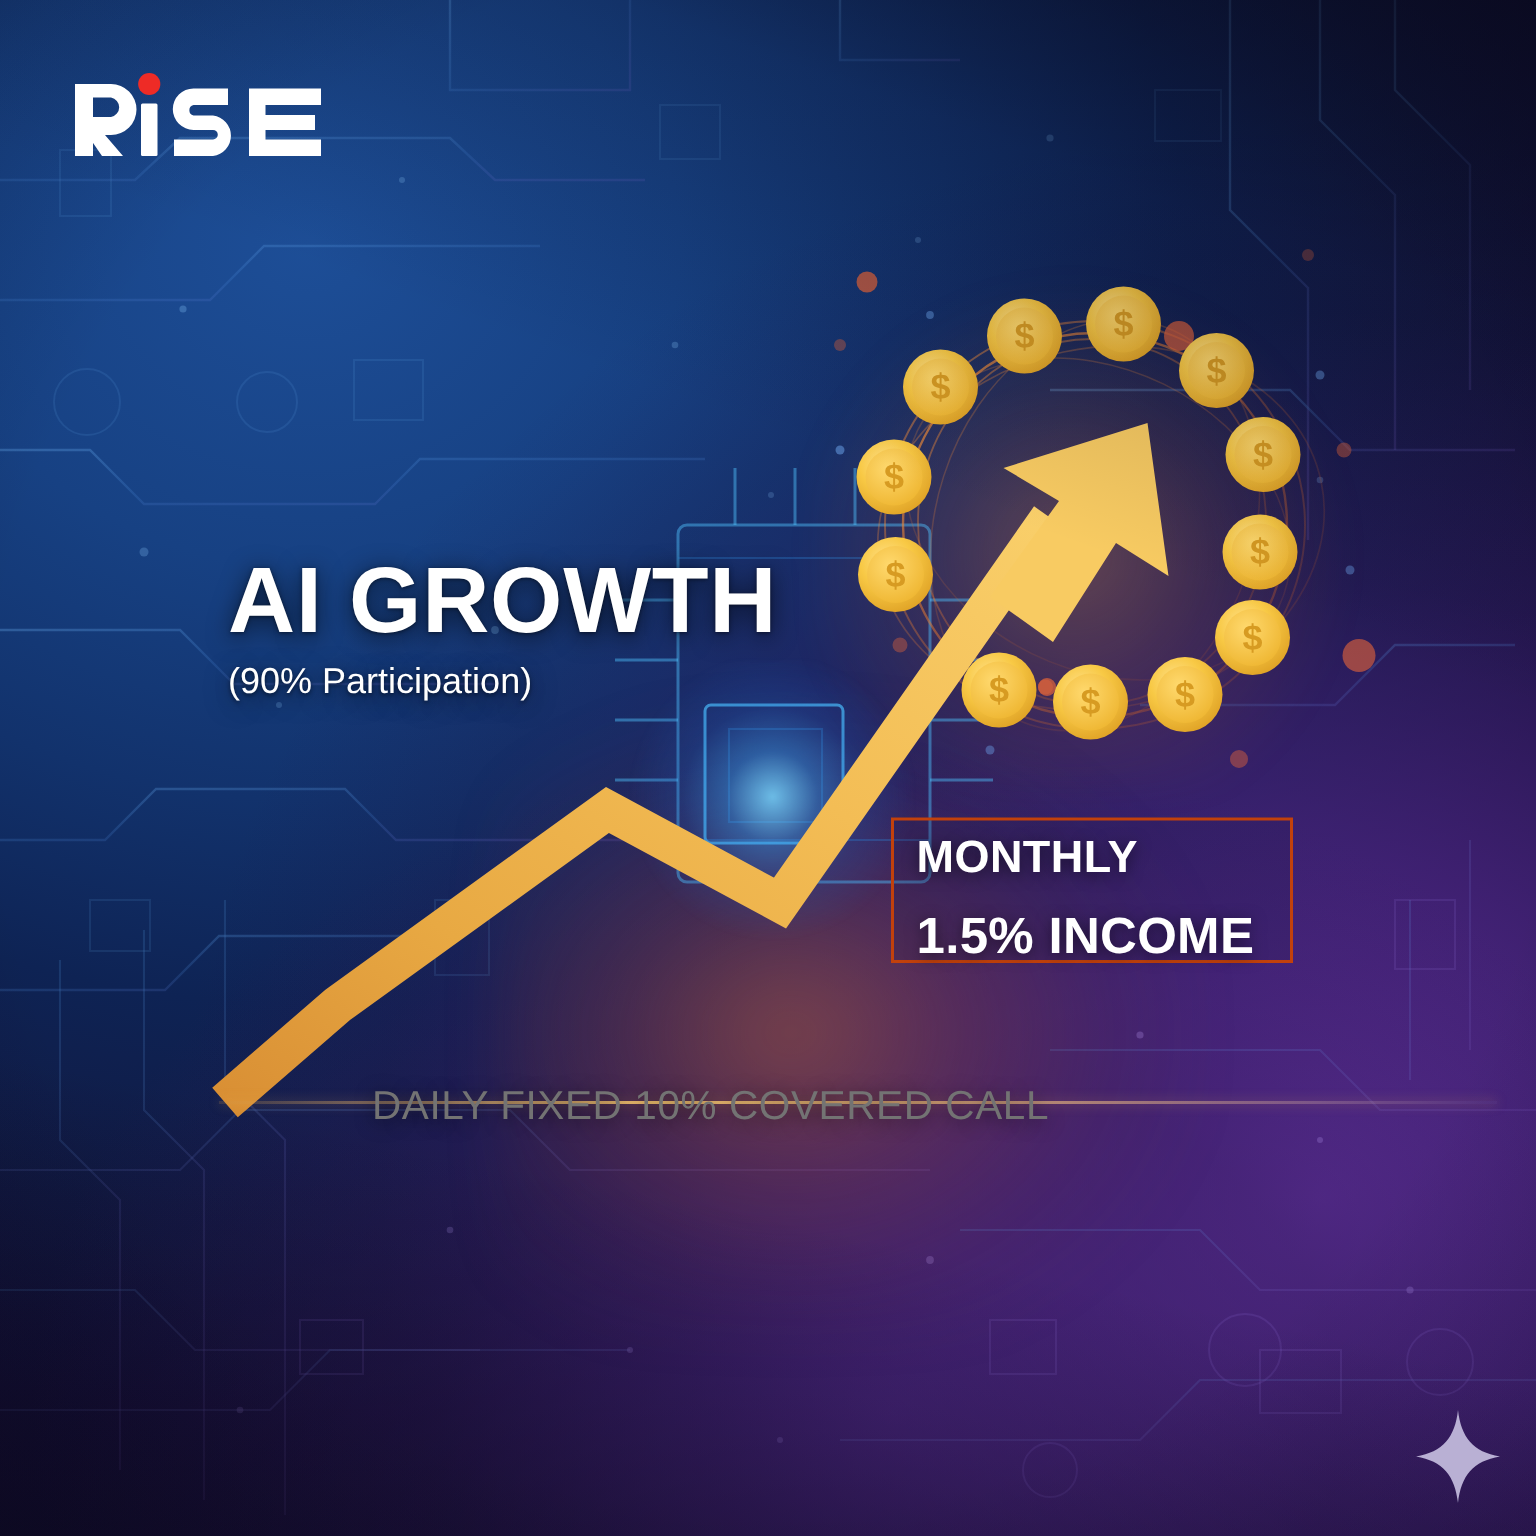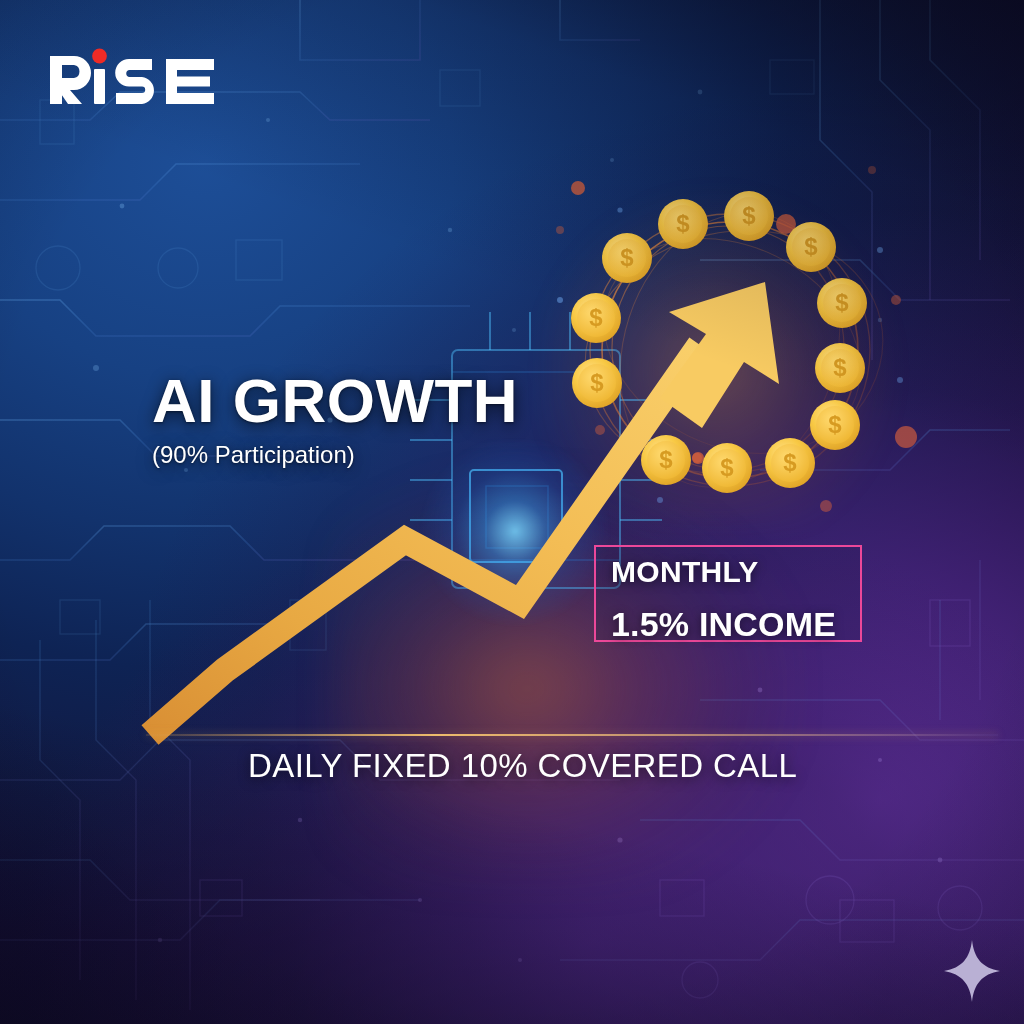--- a/index.html
+++ b/index.html
@@ -79,40 +79,40 @@
   }
   .headline .h2{
     margin-top:10px;
     font-size:24px;line-height:1.05;font-weight:normal;letter-spacing:0px;
     white-space:nowrap;
   }
 
   
   .infobox{
     position:absolute;left:594px;top:545px;width:268px;height:97px;
-    border:2px solid #ec4899;
+    border:2px solid #c2410c;
     background:rgba(30,22,70,.16);
     color:#fff;
     padding:9px 0 0 15px;
     font-weight:bold;
     line-height:1.08;
     text-shadow:0 2px 10px rgba(0,0,0,.55);
   }
   .infobox .l1{font-size:30px;letter-spacing:.3px;}
   .infobox .l2{font-size:34px;letter-spacing:.2px;margin-top:18px;}
 
   
   .baseline{
     position:absolute;left:146px;top:734px;width:852px;height:2px;
     background:linear-gradient(90deg, rgba(210,150,70,.20) 0%, rgba(246,196,110,.95) 34%, rgba(226,176,120,.75) 62%, rgba(190,150,150,.42) 86%, rgba(150,120,150,.12) 100%);
     box-shadow:0 0 8px rgba(240,180,90,.35);
   }
   .caption{
-    position:absolute;left:248px;top:747px;width:720px;
-    color:#ffffff;font-size:33px;letter-spacing:.4px;
+    position:absolute;left:248px;top:722px;width:720px;
+    color:#737373;font-size:27px;letter-spacing:.4px;
     text-shadow:0 2px 12px rgba(0,0,0,.62);
     white-space:nowrap;
   }
 
   
   .sparkle{position:absolute;left:944px;top:940px;width:56px;height:62px;}
   .sparkle svg{display:block;width:100%;height:100%;}
 
   
   .art{position:absolute;inset:0;}

